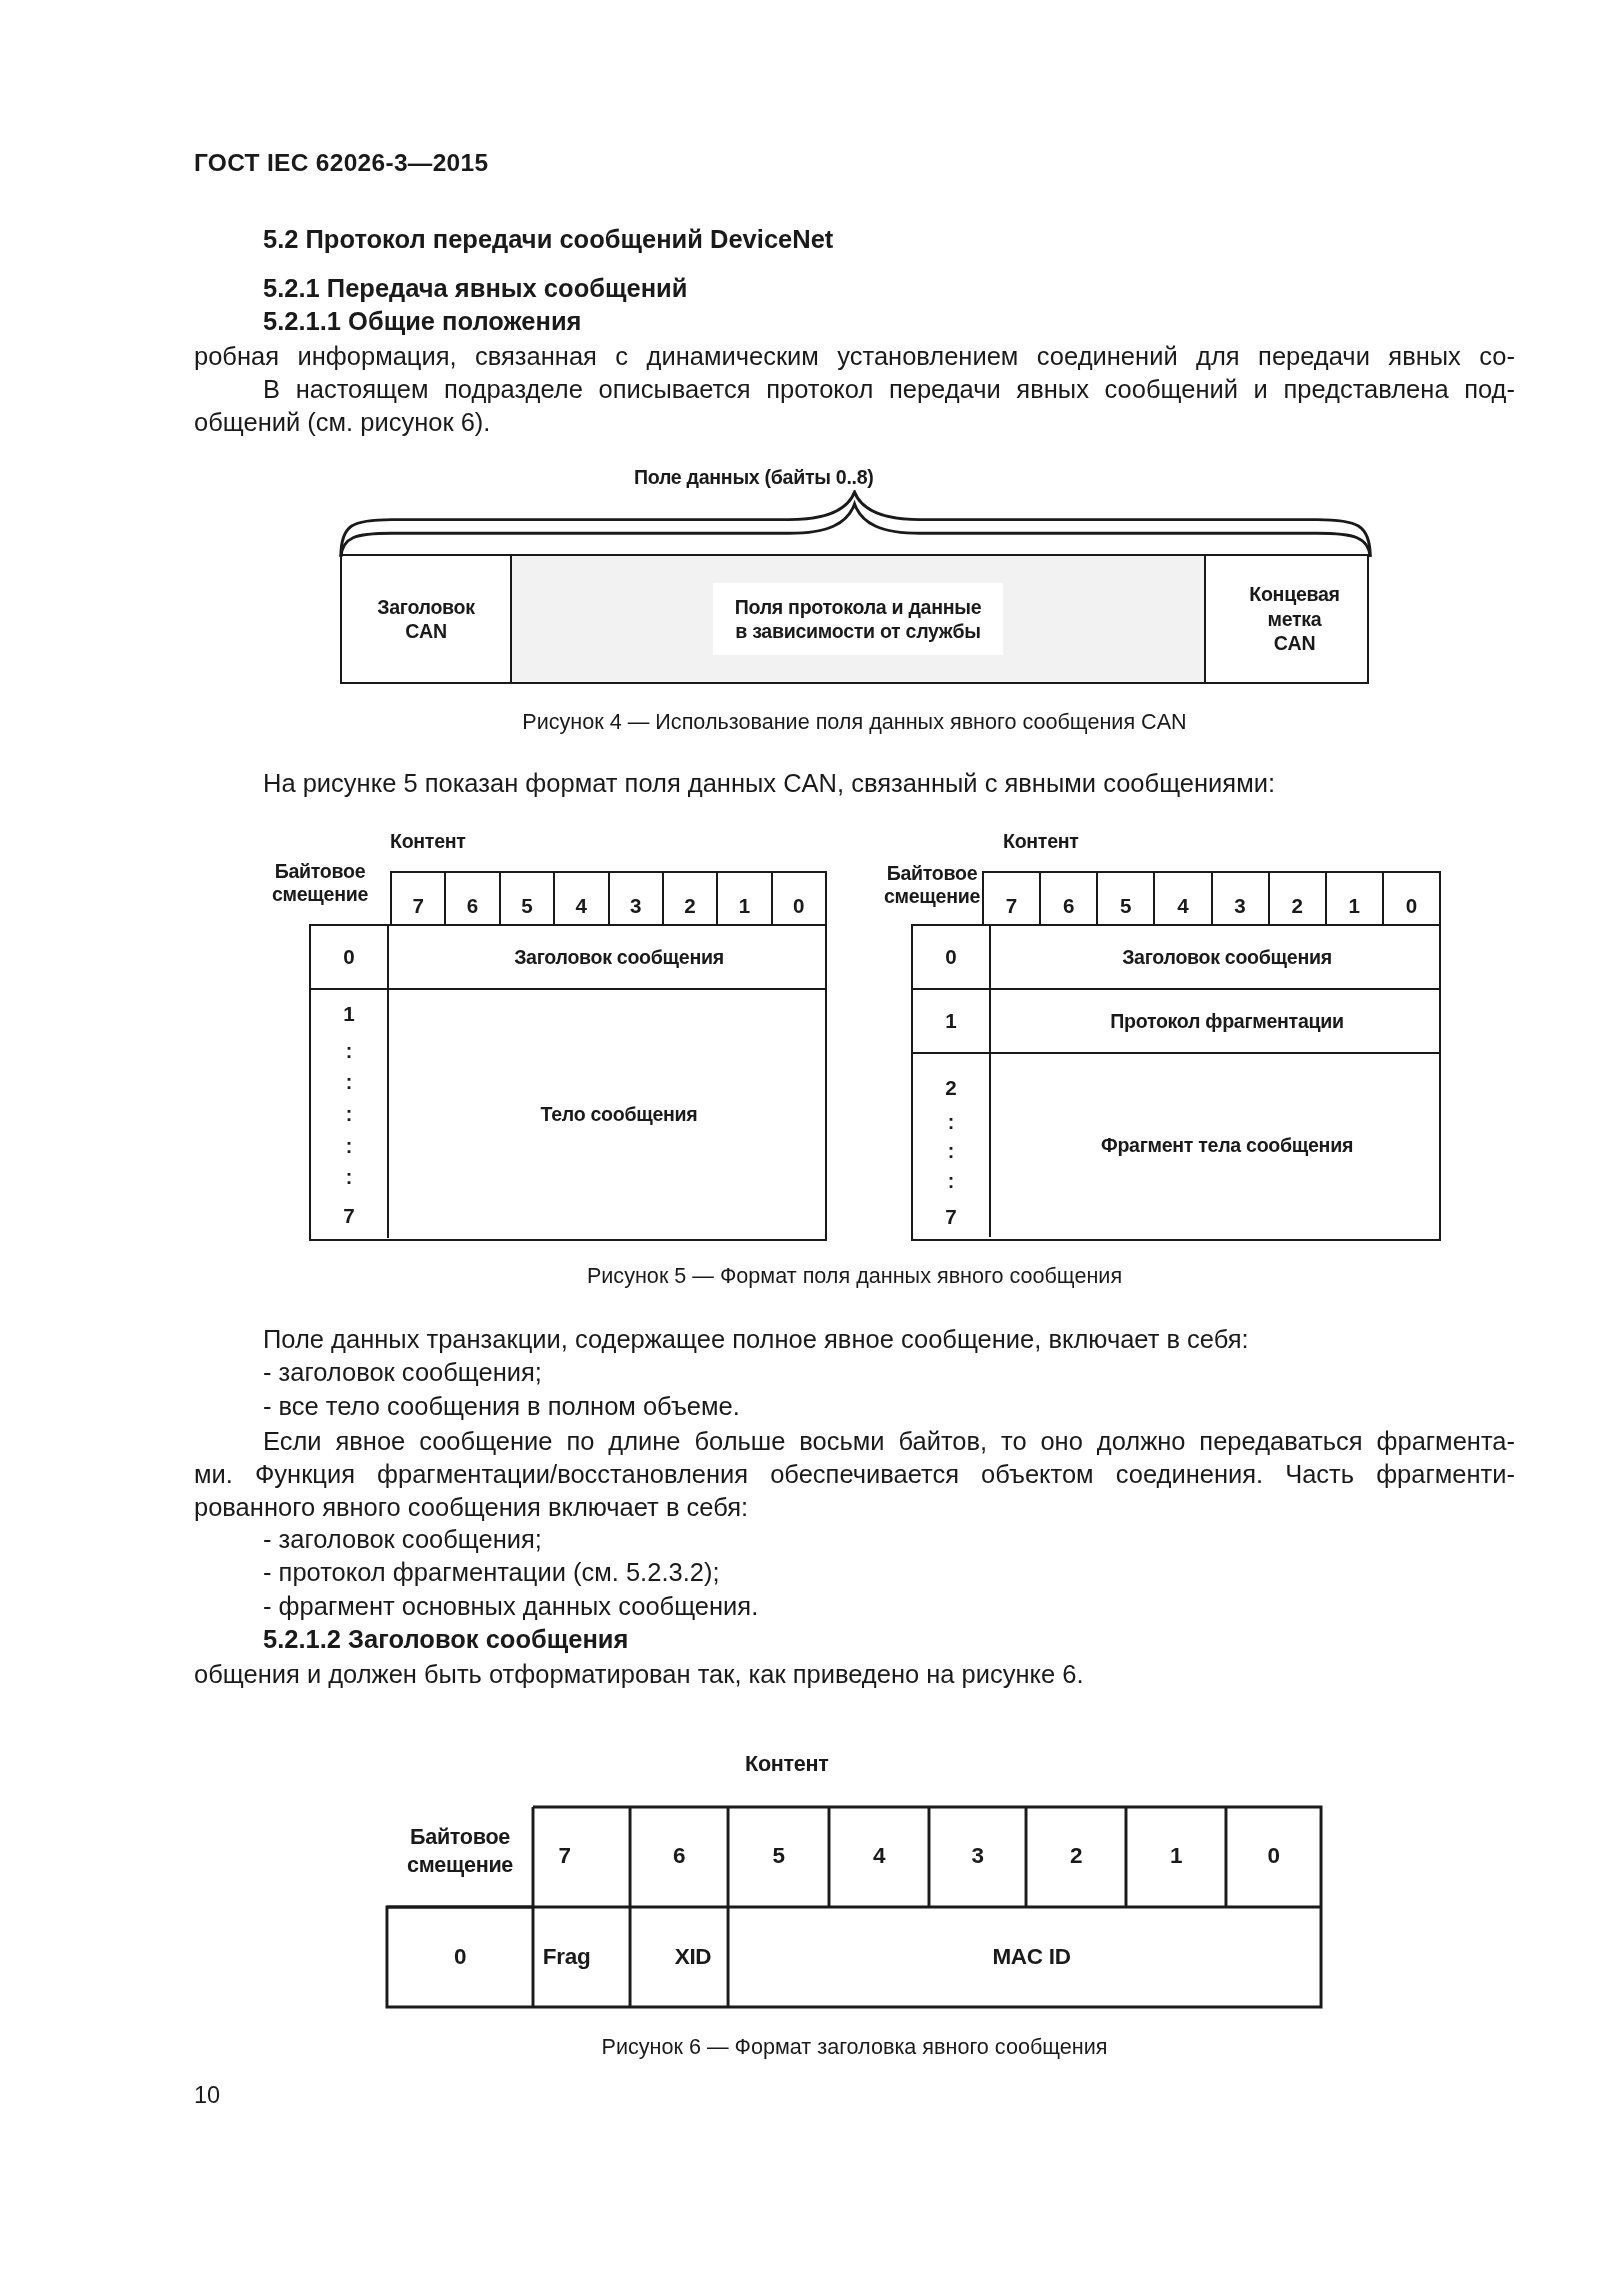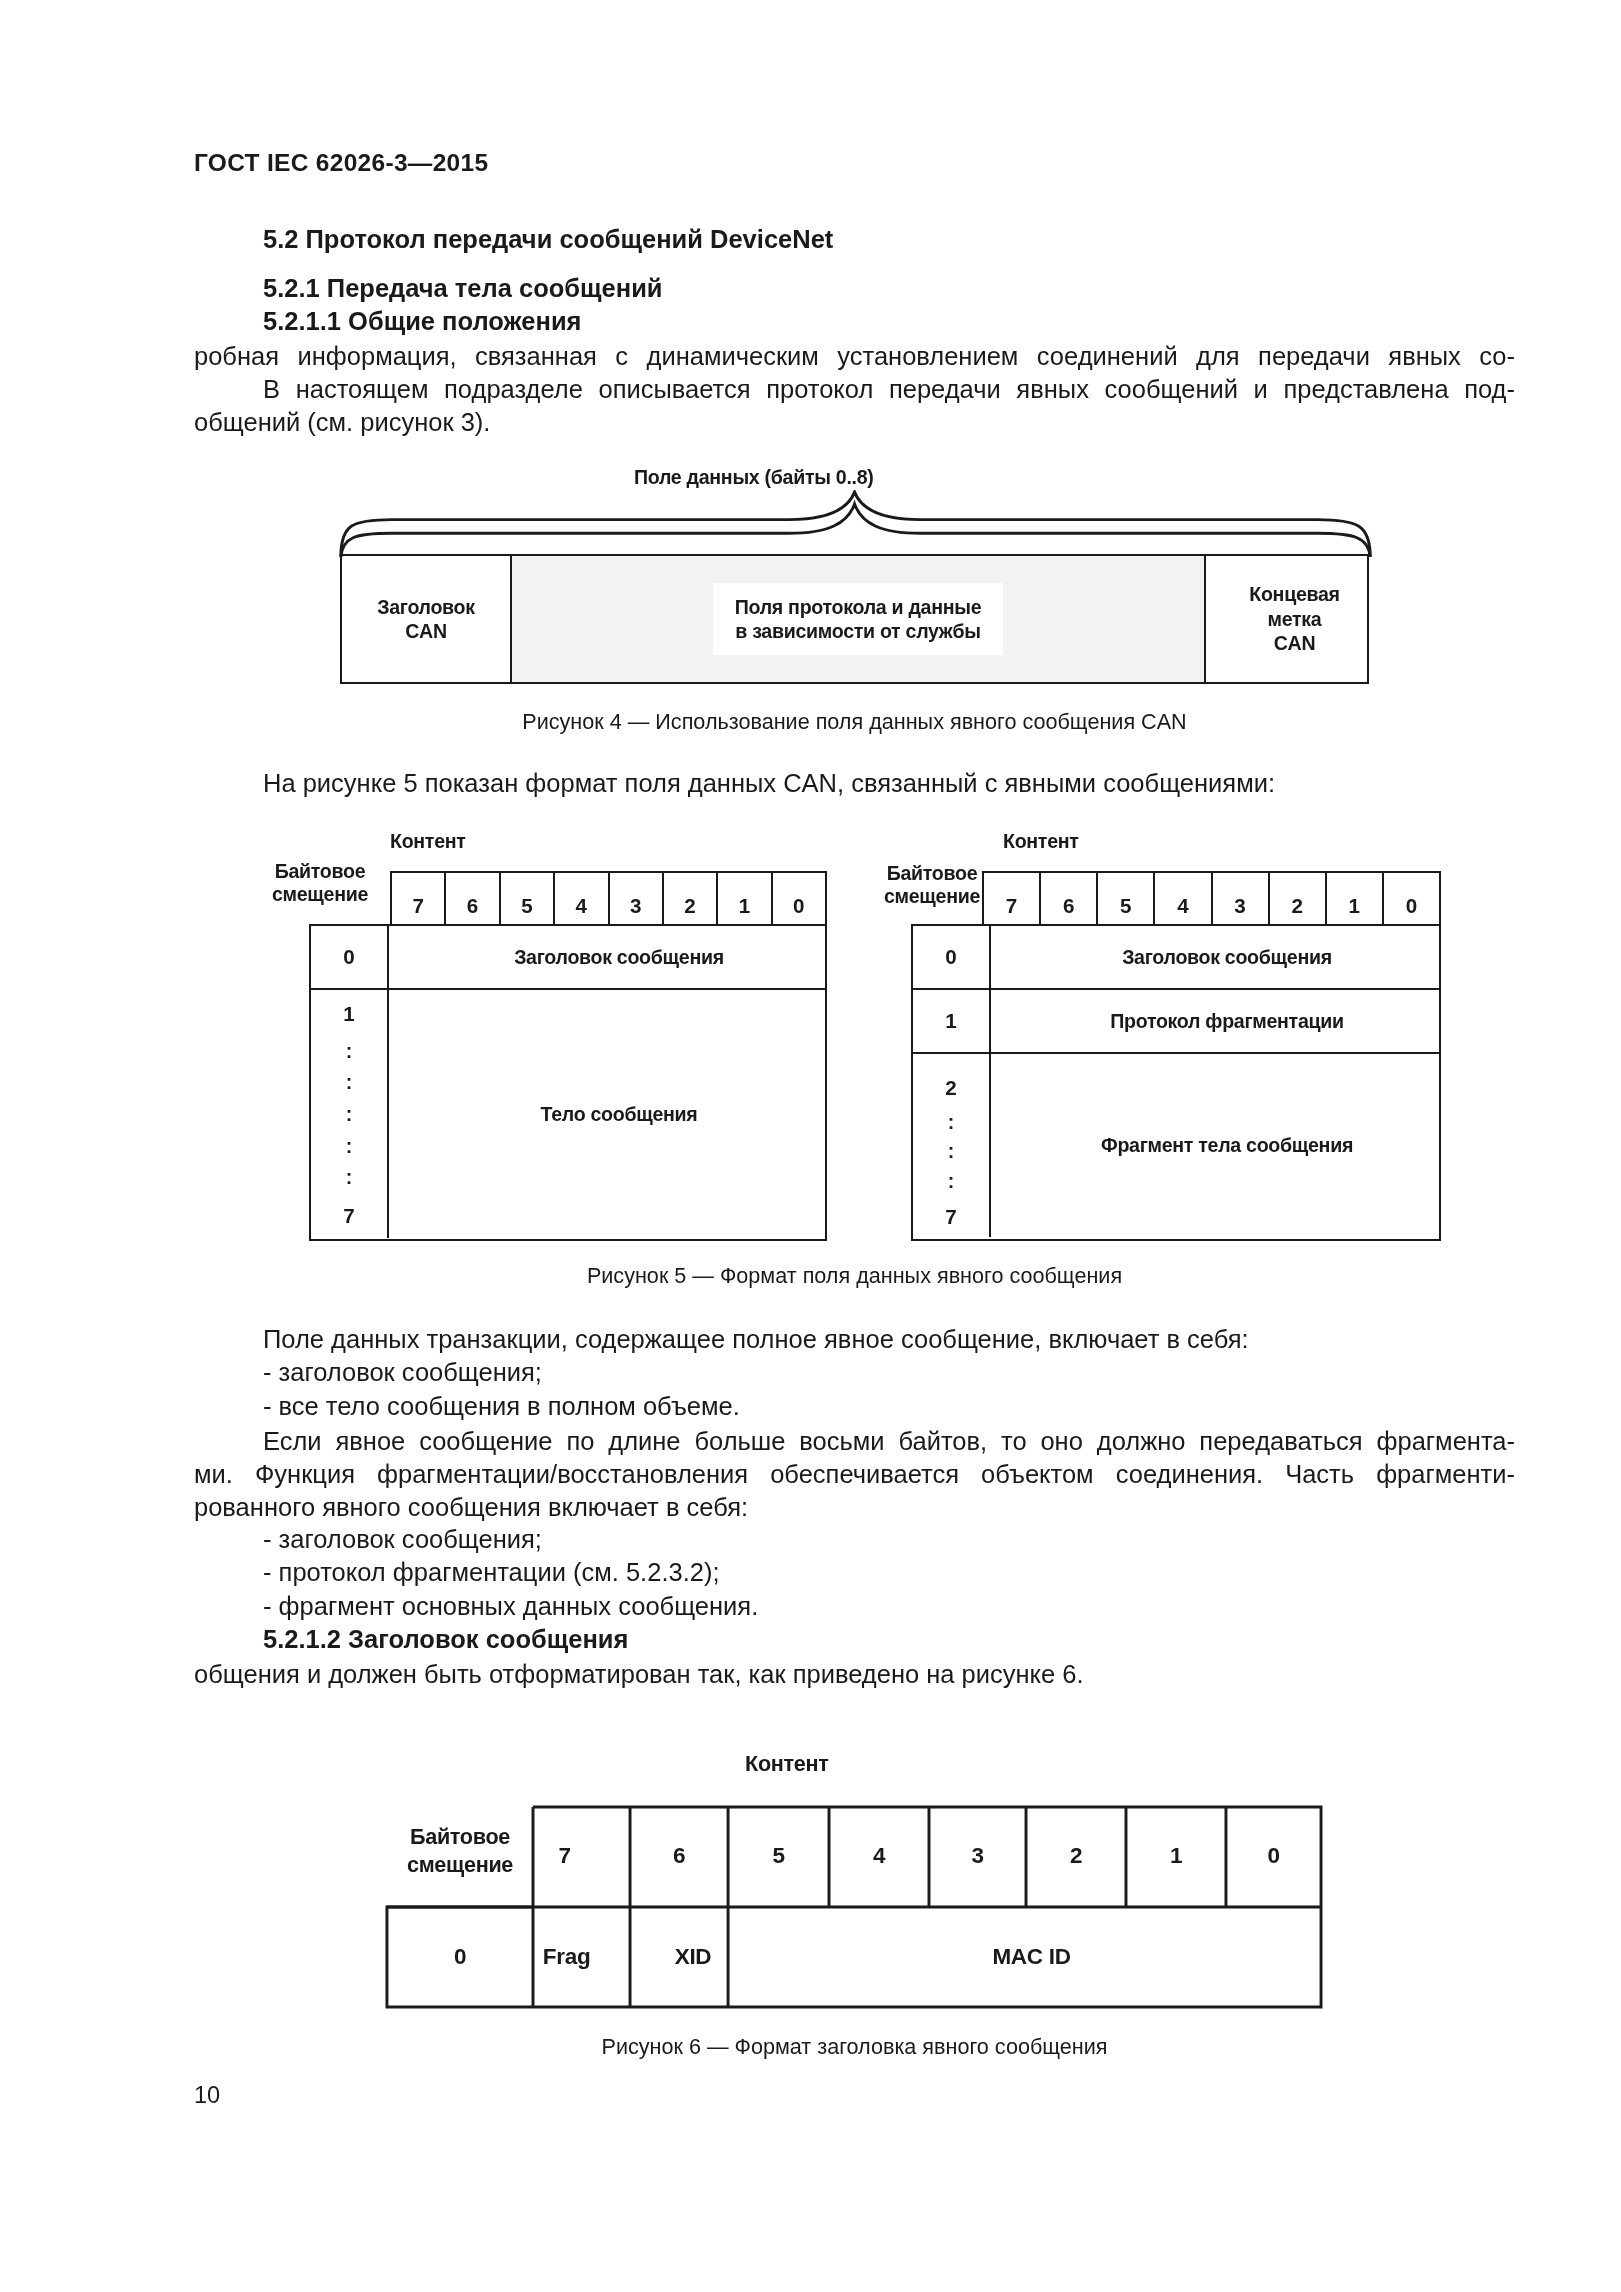--- a/index.html
+++ b/index.html
@@ -40,26 +40,26 @@
   .f6 { left: 385px; top: 1805px; width: 938px; height: 204px; }
   .f6-cell { border: 0; display: flex; align-items: center; justify-content: center; font-size: 22.5px; font-weight: bold; box-sizing: border-box; letter-spacing: -0.3px; }
   .page-num { left: 194px; top: 2082px; font-size: 23.5px; }
 </style>
 </head>
 <body>
 
 <div class="abs doc-id">ГОСТ IEC 62026-3—2015</div>
 
 <div class="abs h" style="top:225px">5.2  Протокол передачи сообщений DeviceNet</div>
-<div class="abs h" style="top:274px">5.2.1  Передача тела сообщений</div>
+<div class="abs h" style="top:274px">5.2.1  Передача явных сообщений</div>
 <div class="abs h" style="top:307px">5.2.1.1  Общие положения</div>
 <div class="abs para" style="top:340px">
   <span class="line">робная информация, связанная с динамическим установлением соединений для передачи явных со-</span>
   <span class="line indent">В настоящем подразделе описывается протокол передачи явных сообщений и представлена под-</span>
-  <span class="line last">общений (см. рисунок 3).</span>
+  <span class="line last">общений (см. рисунок 6).</span>
 </div>
 
 <div class="abs fig-label" style="left:634px; top:466px; width:441px;">Поле данных (байты 0..8)</div>
 <svg class="abs" style="left:333px; top:490px;" width="1049" height="69" viewBox="0 0 1070 70">
   <path d="M 8 68 C 8 35, 20 30, 60 30 L 465 30 C 505 30, 525 20, 532 2 C 539 20, 559 30, 599 30 L 1004 30 C 1044 30, 1058 35, 1058 68" fill="none" stroke="#1a1a1a" stroke-width="3"></path>
   <path d="M 8 68 C 10 48, 22 44, 60 44 L 465 44 C 505 44, 525 34, 532 14 C 539 34, 559 44, 599 44 L 1004 44 C 1042 44, 1056 48, 1058 68" fill="none" stroke="#1a1a1a" stroke-width="3"></path>
 </svg>
 <div class="abs fig4-box">
   <div class="fig4-cell fig4-left">
     <div>

